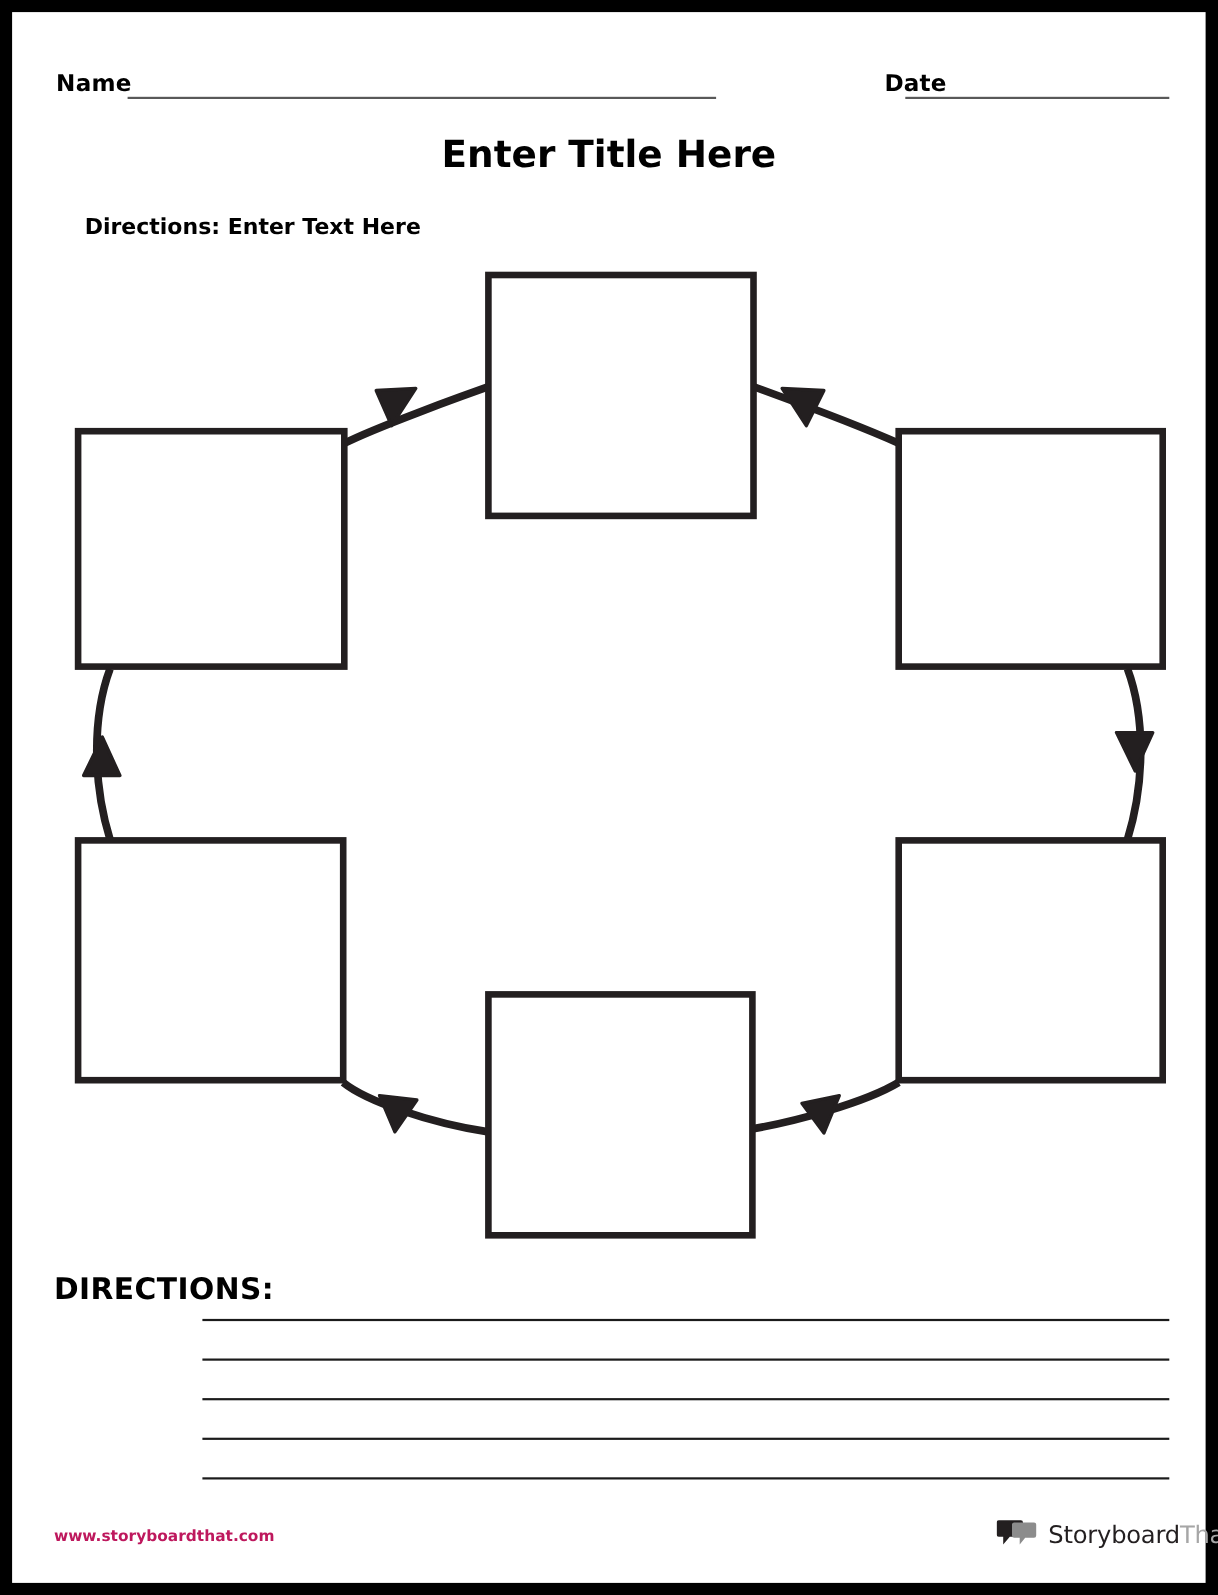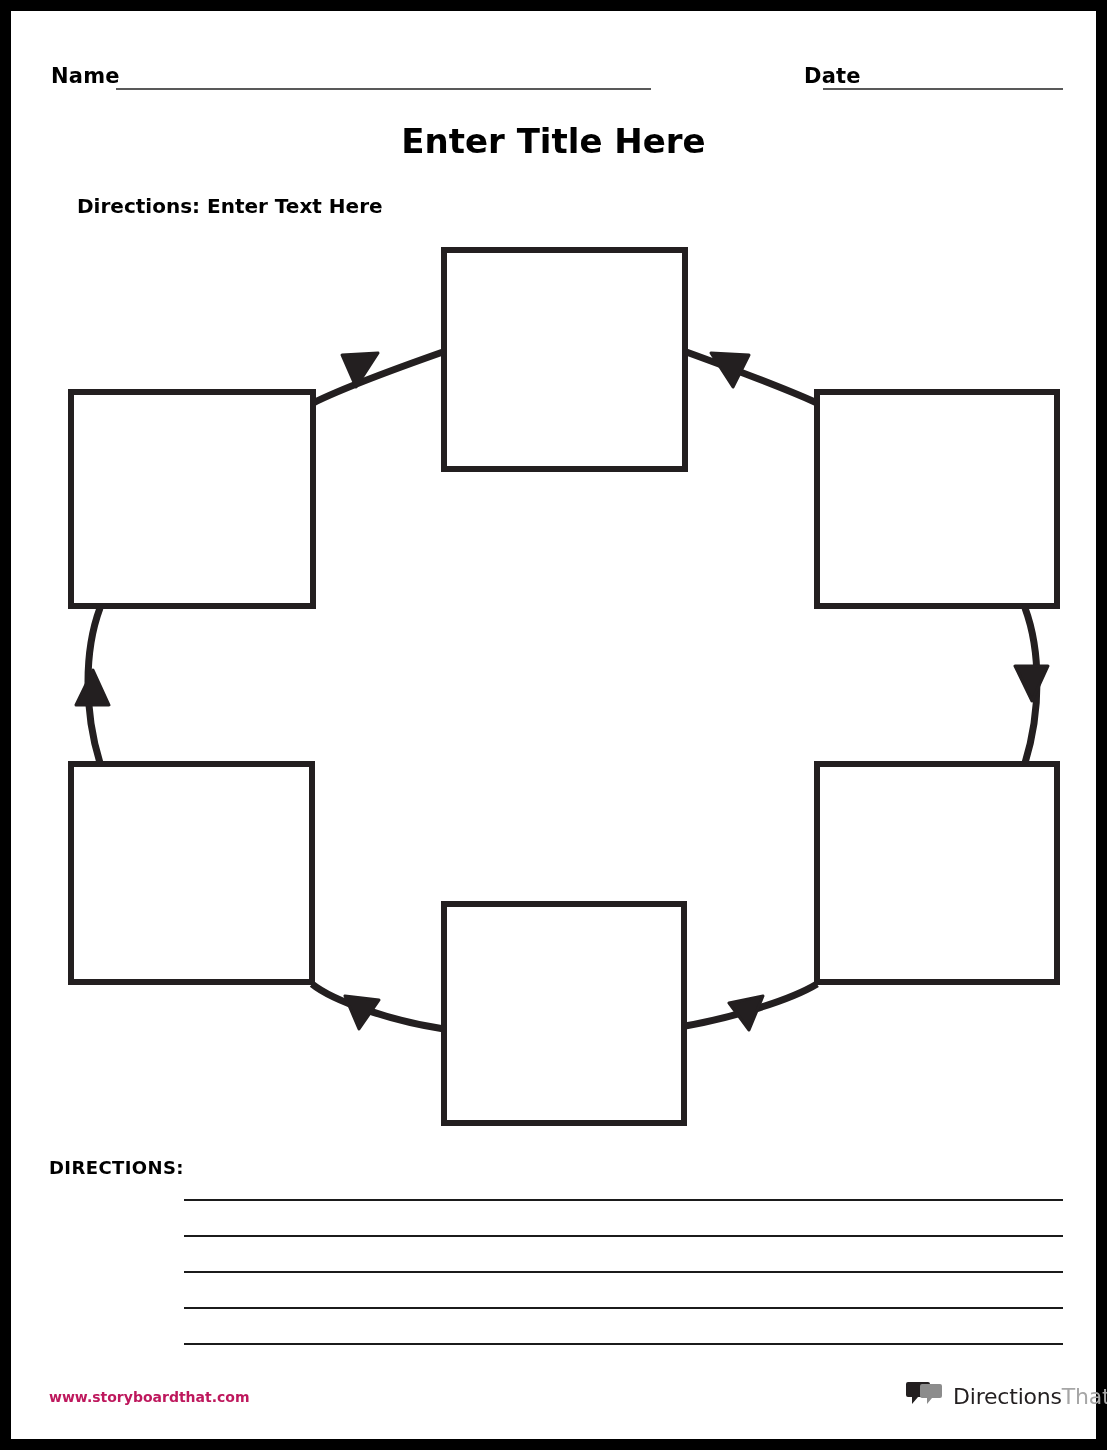--- a/index.html
+++ b/index.html
@@ -86,21 +86,21 @@
     pointer-events: none;
   }
   #diagram svg { display: block; }
 
   
   #directions-bottom-label {
     position: absolute;
     left: 38px;
     top: 1146px;
     font-weight: bold;
-    font-size: 18px;
+    font-size: 27px;
     letter-spacing: 0.4px;
     color: #000000;
     white-space: nowrap;
   }
   .write-line {
     position: absolute;
     left: 173px;
     width: 879px;
     height: 0;
     border-top: 2px solid #1b1b1b;
@@ -208,18 +208,18 @@
     <div id="footer-url">www.storyboardthat.com</div>
 
     <div id="footer-logo">
       <span class="logo-mark">
         <svg width="38" height="26" viewBox="0 0 38 26" xmlns="http://www.w3.org/2000/svg">
           <path d="M2 1 H22 A2 2 0 0 1 24 3 V14 A2 2 0 0 1 22 16 H12 L6 23 V16 H2 A2 2 0 0 1 0 14 V3 A2 2 0 0 1 2 1 Z" fill="#231f20"></path>
           <path d="M16 3 H34 A2 2 0 0 1 36 5 V15 A2 2 0 0 1 34 17 H26 L21 23 V17 H16 A2 2 0 0 1 14 15 V5 A2 2 0 0 1 16 3 Z" fill="#8c8c8c"></path>
         </svg>
       </span>
       <span class="logo-text">
-        <span>Directions</span><span class="logo-that">That</span>
+        <span>Storyboard</span><span class="logo-that">That</span>
       </span>
     </div>
 
   </div>
 </div>
 
 </body></html>

